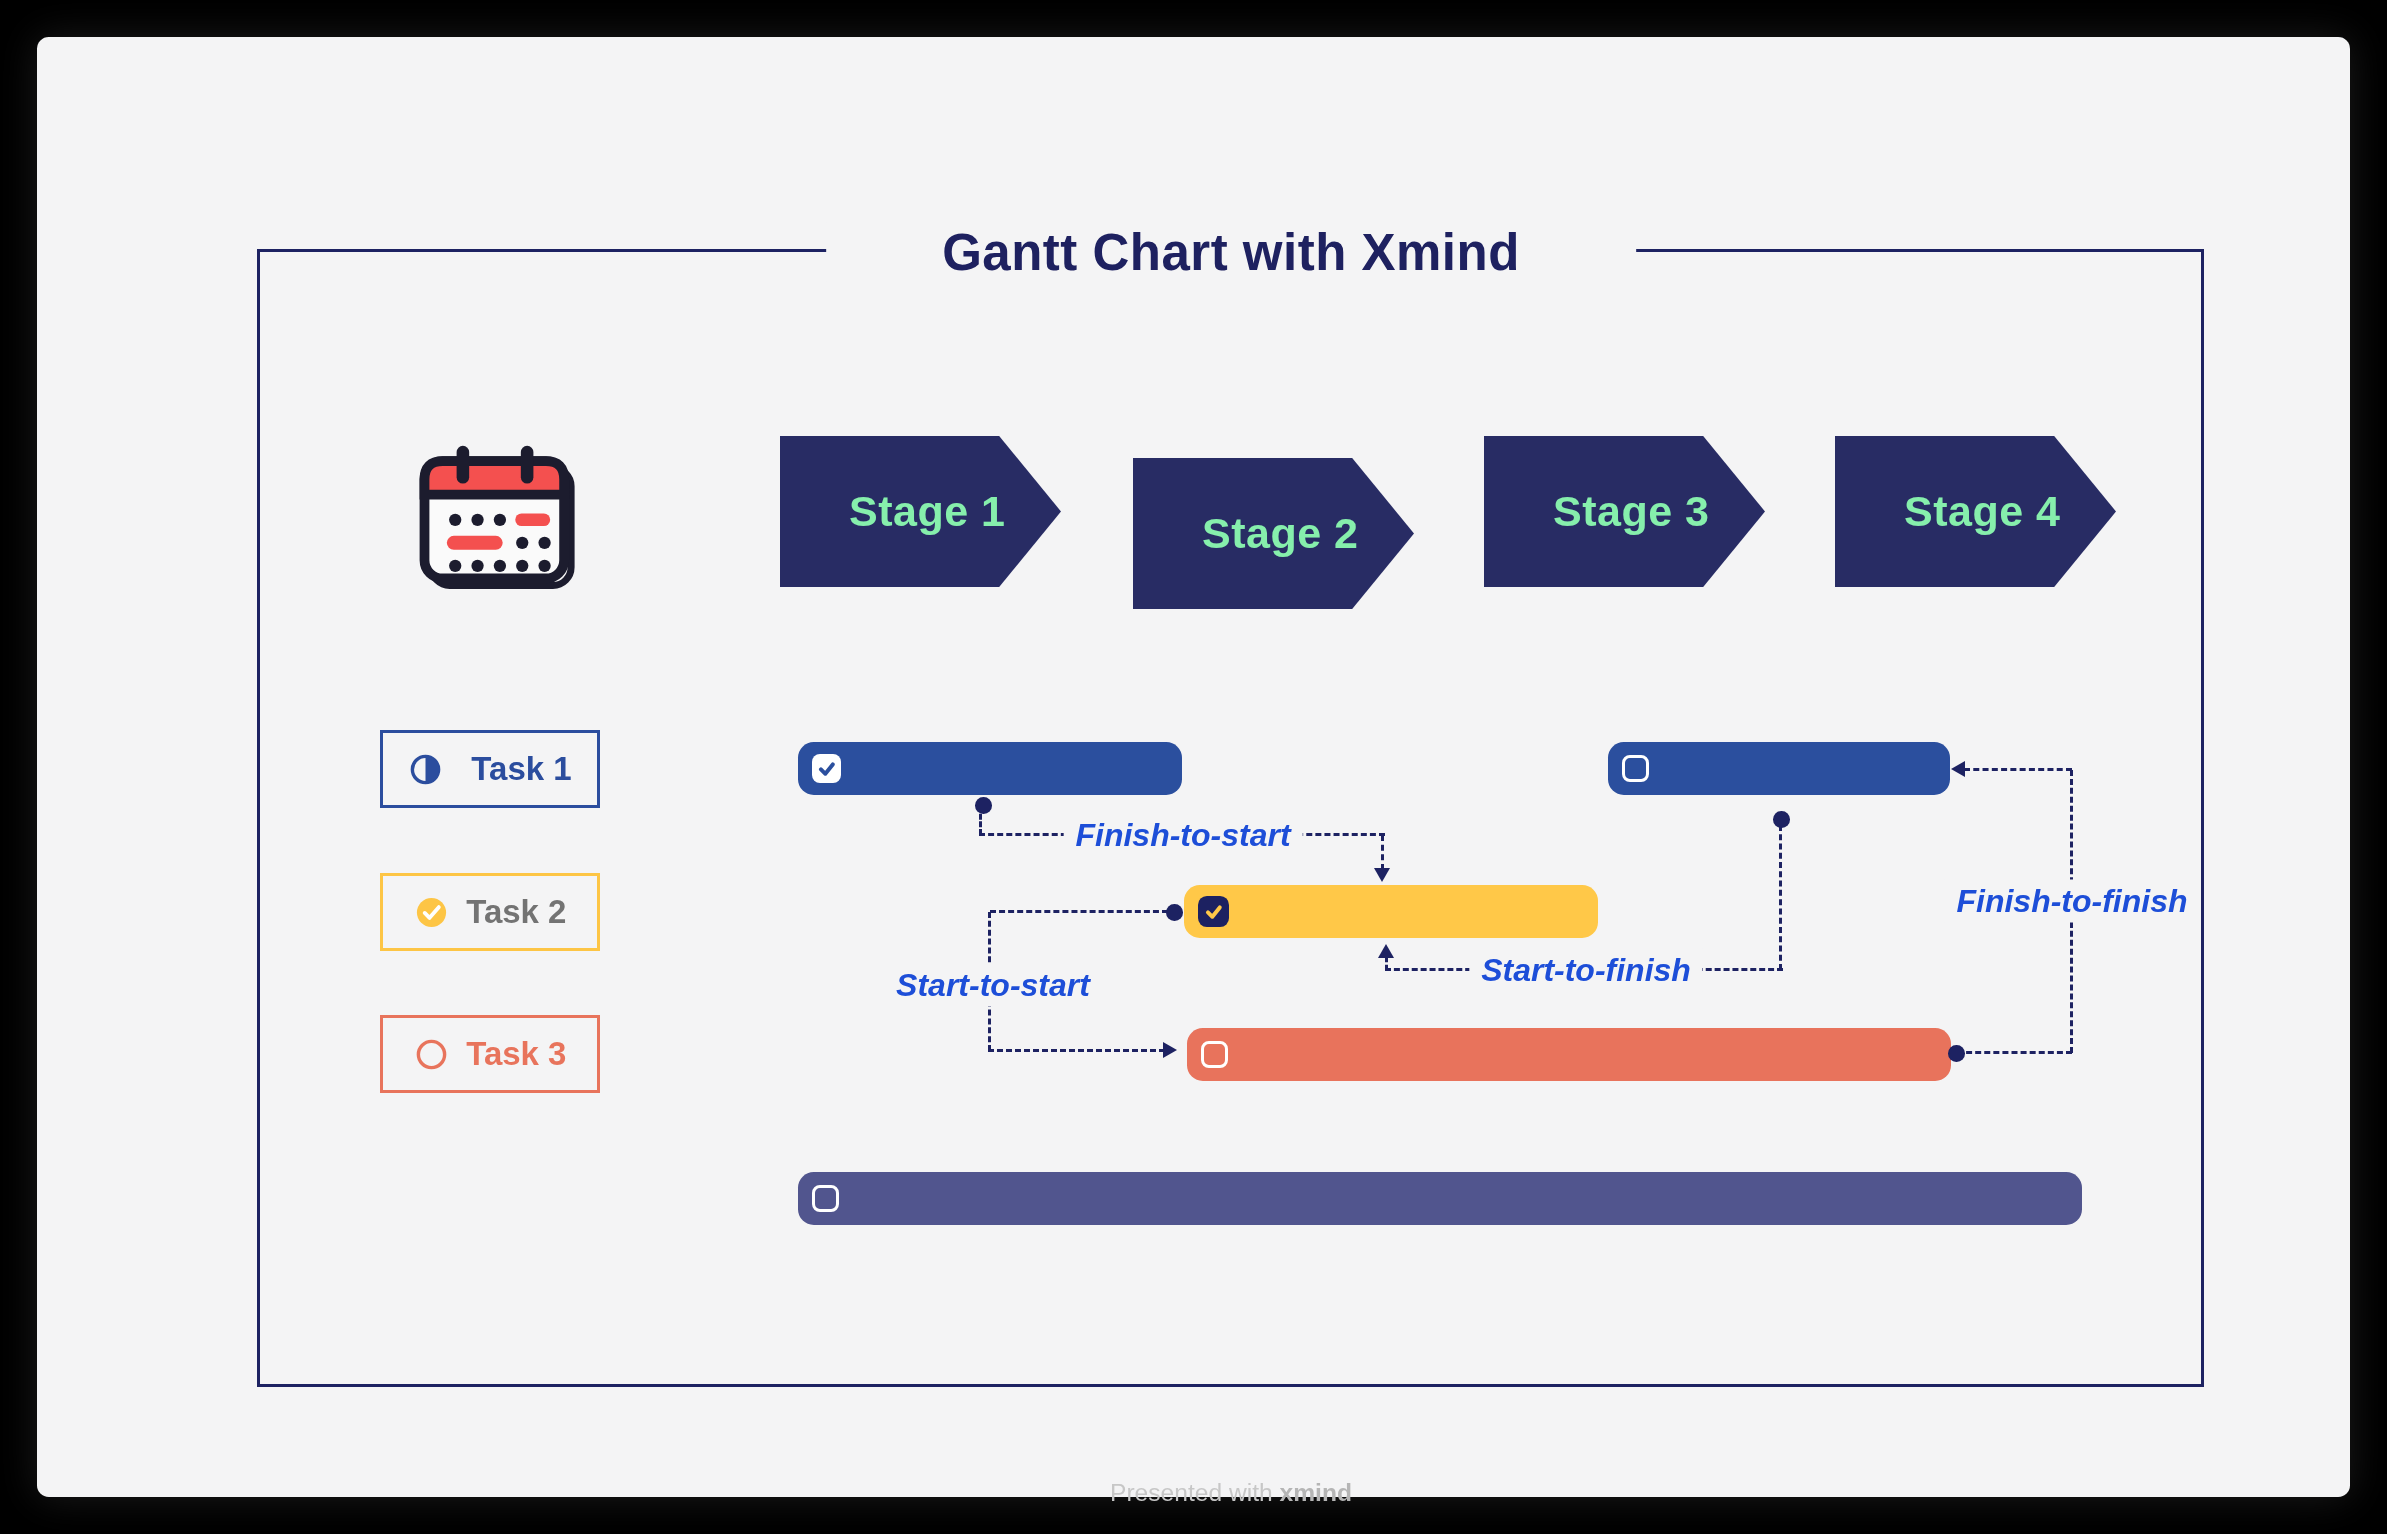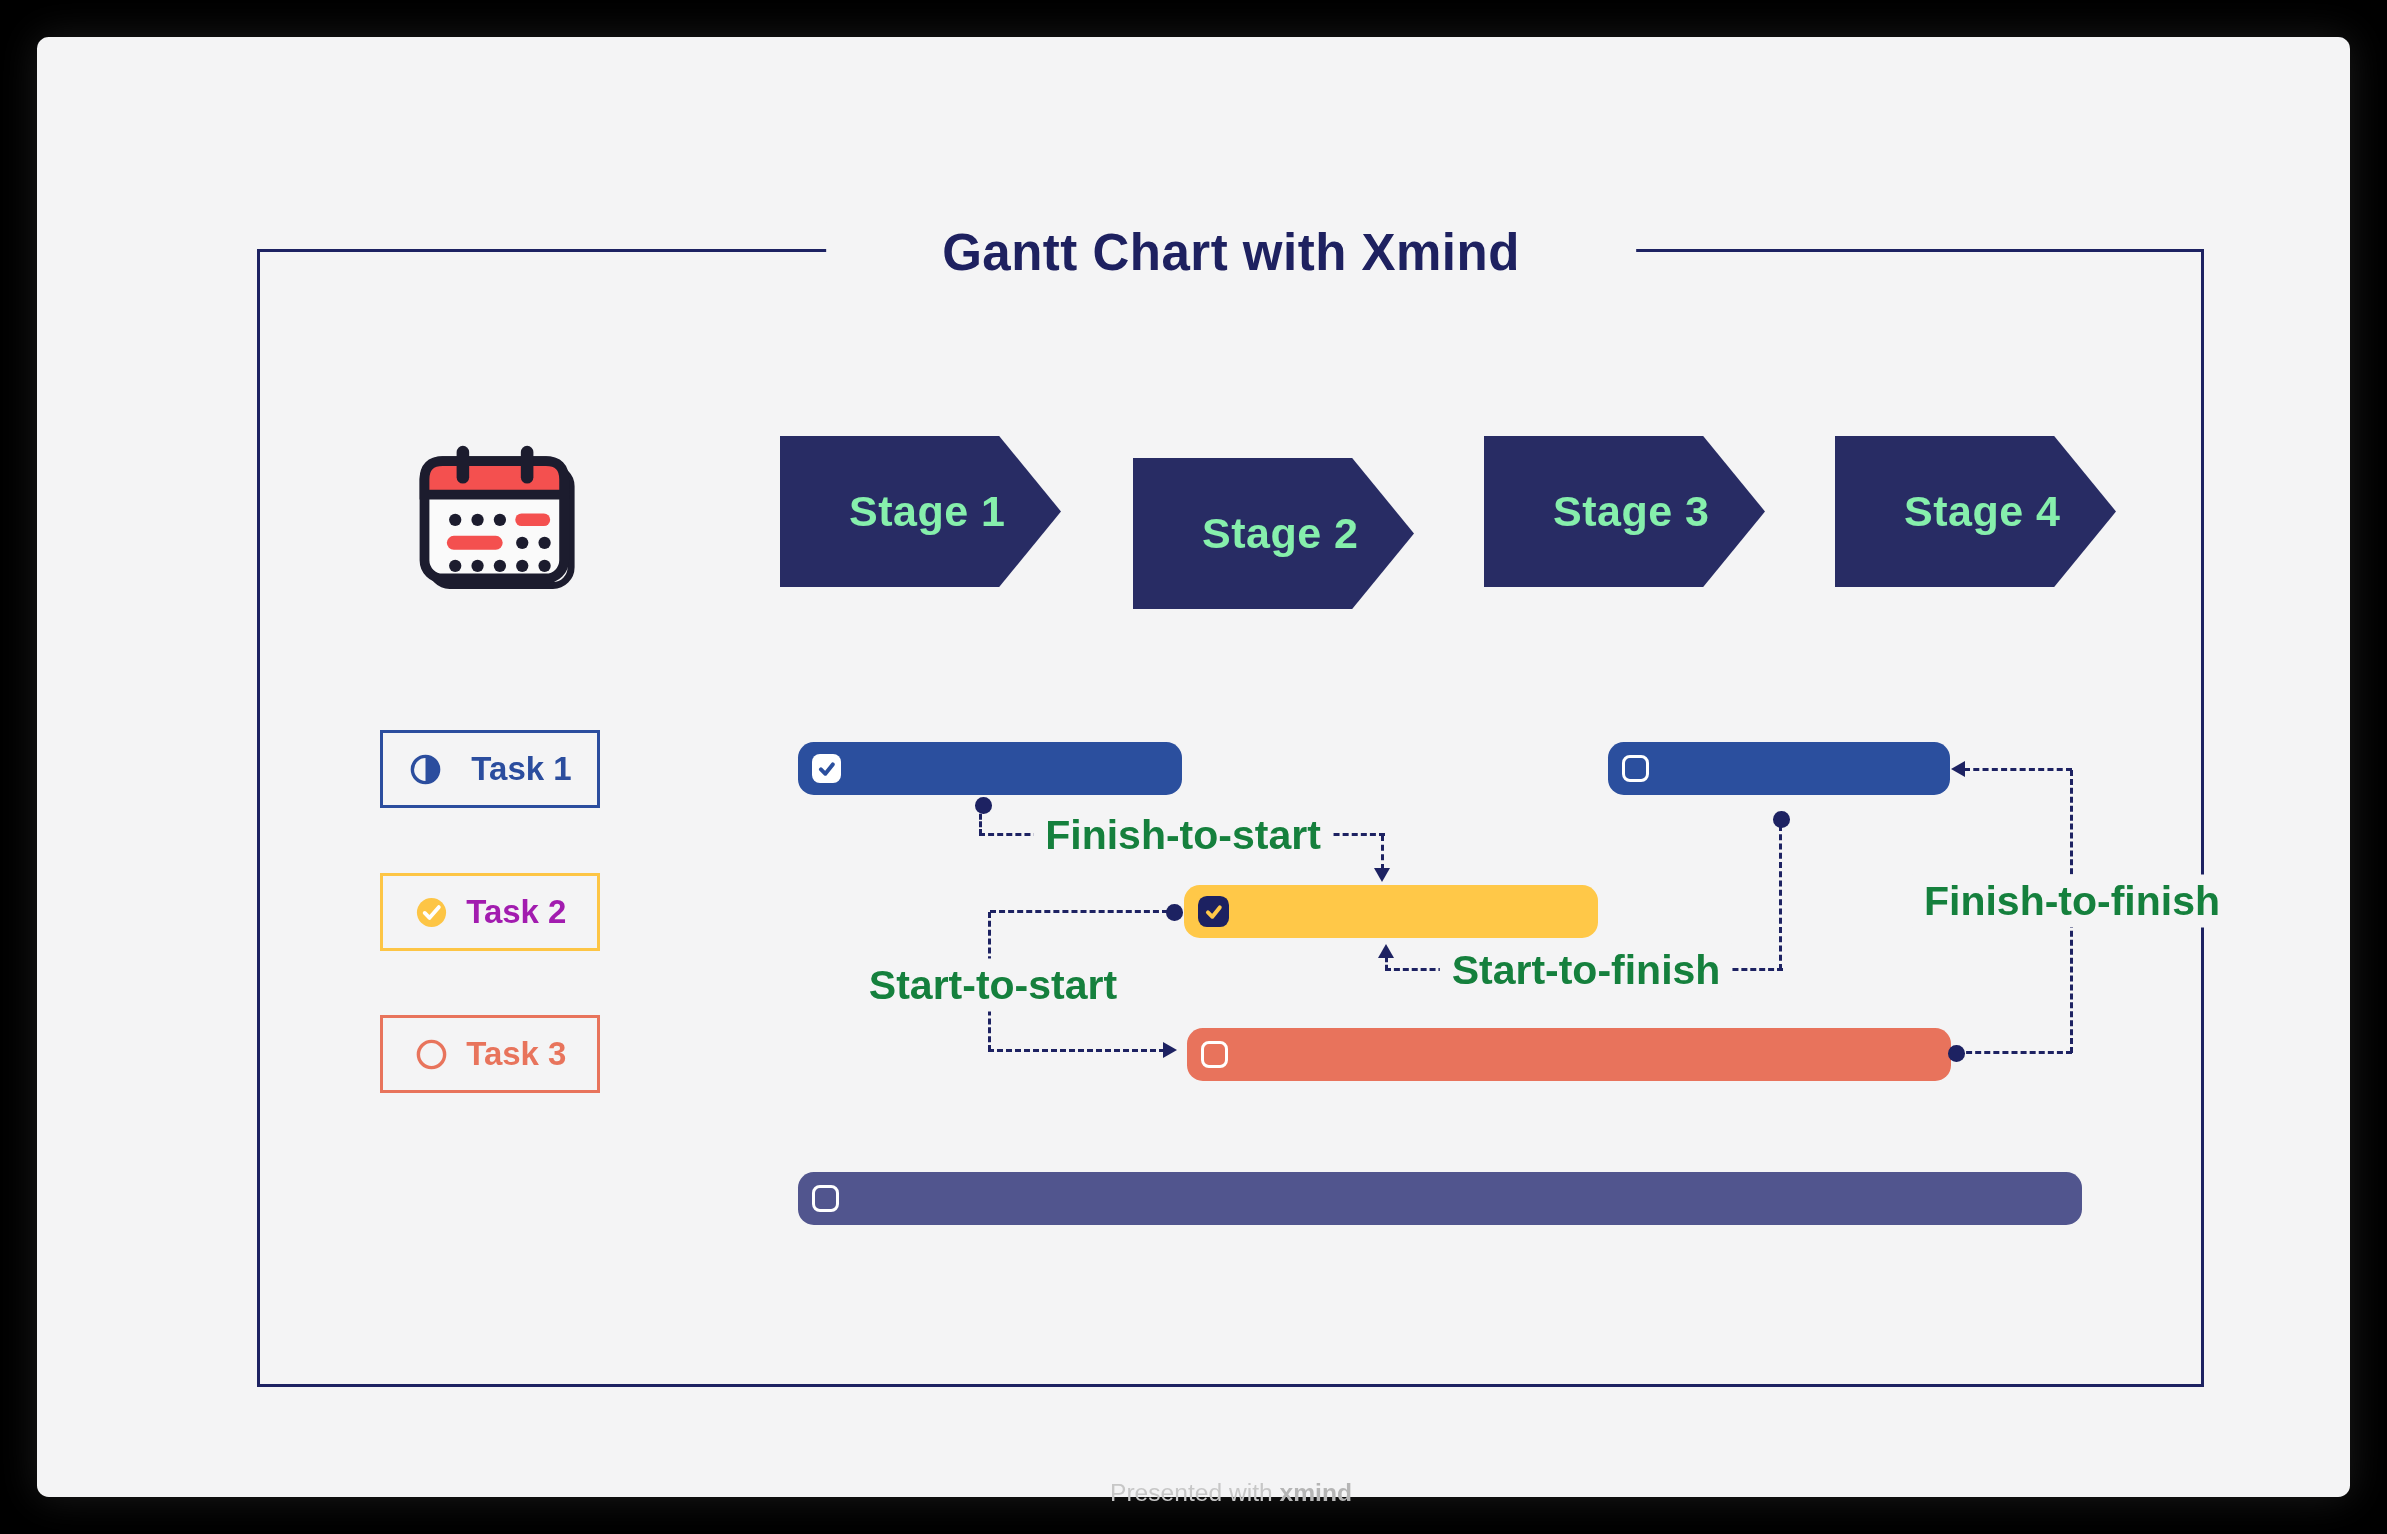--- a/index.html
+++ b/index.html
@@ -33,21 +33,21 @@
   
   .calendar { position:absolute; left:377px; top:406px; width:169px; height:148px; }
   
   .taskbox {
     position:absolute; left:343px; width:220px; height:78px;
     display:flex; align-items:center; justify-content:center; gap:17.7px;
     font-size:33px; font-weight:bold; background:transparent;
   }
   .taskbox .ticon { width:35px; height:35px; flex:0 0 auto; }
   .task1{ top:693px; border:3.9px solid #2b4d9e; color:#2b4d9e;gap:28px; }
-  .task2{ top:836px; border:3.9px solid #fdc545; color:#a21caf; }
+  .task2{ top:836px; border:3.9px solid #fdc545; color:#737373; }
   .task3{ top:978px; border:3.9px solid #e8745c; color:#e8745c; }
   .task4{ top:1121px; border:3.9px solid #333a72; color:#1d2262; }
   
   .bar {
     position:absolute; height:53px; border-radius:15.8px;
     display:flex; align-items:center; padding-left:13.8px;
   }
   .bar-blue   { background:#2b4f9e; }
   .bar-yellow { background:#ffc848; }
   .bar-orange { background:#e8735c; }
@@ -73,21 +73,21 @@
   .dash-v { position:absolute; width:0;  border-left:3.9px dashed #1d2262; }
   .dot { position:absolute; width:16.7px; height:16.7px; border-radius:50%; background:#1d2262; }
   .arr { position:absolute; width:0; height:0; }
   .arr-down { border-left:8.9px solid transparent; border-right:8.9px solid transparent; border-top:14.8px solid #1d2262; }
   .arr-up   { border-left:8.9px solid transparent; border-right:8.9px solid transparent; border-bottom:14.8px solid #1d2262; }
   .arr-right{ border-top:8.9px solid transparent; border-bottom:8.9px solid transparent; border-left:14.8px solid #1d2262; }
   .arr-left { border-top:8.9px solid transparent; border-bottom:8.9px solid transparent; border-right:14.8px solid #1d2262; }
   .dep-label {
     position:absolute; transform:translate(-50%,-50%);
     background:#f4f4f5; padding:3px 11.8px; white-space:nowrap;
-    font-size:41px; font-weight:600; color:#15803d;
+    font-size:32px; font-weight:600; color:#1d4ed8;font-style:italic;
   }
   
   .footer {
     position:absolute; left:1194px; top:1456px; transform:translate(-50%,-50%);
     font-size:24.6px; color:#c7c7c7; white-space:nowrap;
   }
   .footer b { color:#b5b5b5; font-weight:bold; }
 </style>
 </head>
 <body>

